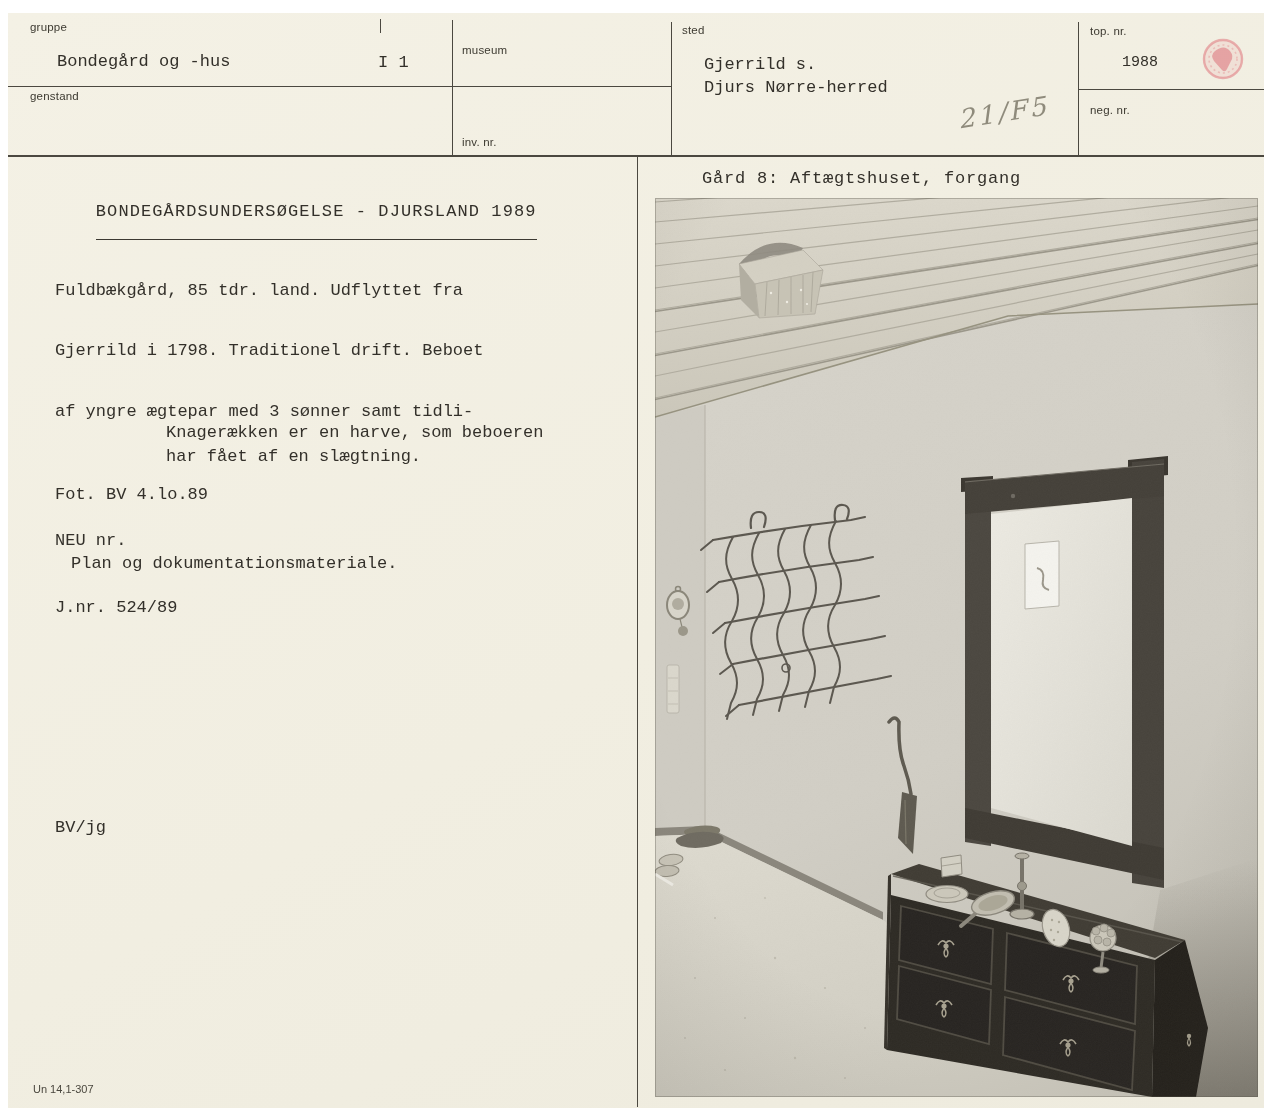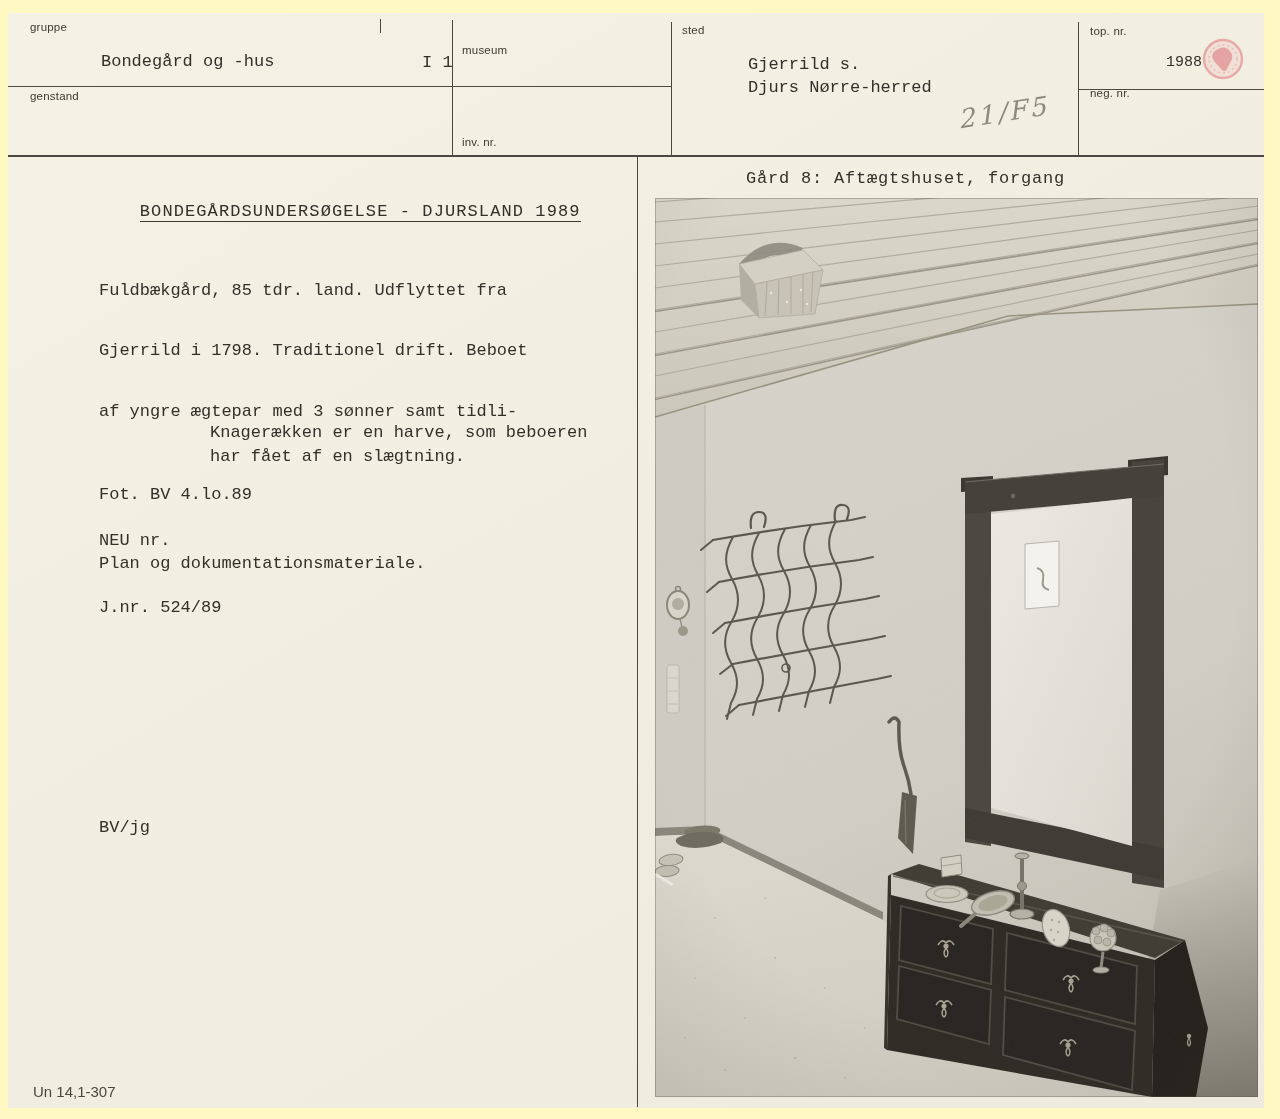--- a/index.html
+++ b/index.html
@@ -1,31 +1,31 @@
 <!DOCTYPE html>
 <html><head>
 <meta charset="utf-8">
 <style>
   html,body{margin:0;padding:0;background:#0f0f11;}
-  .stage{position:relative;width:1280px;height:1119px;background:#fef9c3;overflow:hidden;
+  .stage{position:relative;width:1280px;height:1119px;background:#ffffff;overflow:hidden;
          font-family:"Liberation Sans",sans-serif;}
   .card{position:absolute;left:8px;top:13px;width:1256px;height:1095px;
         background:linear-gradient(150deg,#f4f1e5 0%,#f1eee1 55%,#eeebde 100%);}
   .lbl{position:absolute;font-size:11.5px;color:#3d3a31;letter-spacing:.2px;}
   .mono{position:absolute;font-family:"Liberation Mono","DejaVu Sans Mono",monospace;
-        font-size:17px;color:#33302a;white-space:pre;margin-left:44px;}
+        font-size:17px;color:#33302a;white-space:pre;}
   .hline{position:absolute;height:1px;background:#4b4840;}
   .vline{position:absolute;width:1px;background:#4b4840;}
-  .u{border-bottom:1.8px solid #3c3932;padding-bottom:0;font-family:Liberation Mono, monospace;}
+  .u{border-bottom:1.8px solid #3c3932;padding-bottom:18px;font-family:Liberation Mono, monospace;}
   .title{letter-spacing:1.1px;font-size:17px;}
   .caption{letter-spacing:.8px;}
   .para div{line-height:22.4px;}
   .hand{position:absolute;font-family:"DejaVu Serif","Liberation Serif",serif;font-style:italic;
         font-size:26px;color:#8f8b7c;transform:rotate(-9deg) skewX(-6deg);letter-spacing:3px;}
-  .small{position:absolute;font-size:15px;color:#4a473e;}
+  .small{position:absolute;font-size:11px;color:#4a473e;}
   .photo{position:absolute;left:655px;top:198px;width:603px;height:899px;}
   .photo svg{display:block;}
 </style>
 </head>
 <body>
 
 <div class="stage">
 
   <div class="card"></div>
 
@@ -37,21 +37,21 @@
   <div class="hline" style="left:1078px;top:89px;width:186px;"></div>
   <div class="hline" style="left:8px;top:155px;width:1256px;height:2px;"></div>
   <div class="vline" style="left:637px;top:157px;height:950px;"></div>
 
   <div class="lbl" style="left:30px;top:21px;">gruppe</div>
   <div class="lbl" style="left:30px;top:90px;">genstand</div>
   <div class="lbl" style="left:462px;top:24px;margin-top:20px;">museum</div>
   <div class="lbl" style="left:462px;top:92px;margin-top:44px;">inv. nr.</div>
   <div class="lbl" style="left:682px;top:24px;">sted</div>
   <div class="lbl" style="left:1090px;top:25px;">top. nr.</div>
-  <div class="lbl" style="left:1090px;top:87px;">neg. nr.</div>
+  <div class="lbl" style="left:1090px;top:104px;">neg. nr.</div>
 
   <div class="mono" style="left:57px;top:52px;">Bondegård og -hus</div>
   <div class="mono" style="left:378px;top:53px;">I 1</div>
   <div class="mono" style="left:704px;top:55px;">Gjerrild s.</div>
   <div class="mono" style="left:704px;top:78px;">Djurs Nørre-herred</div>
   <div class="mono" style="left:1122px;top:54px;font-size:15px;">1988</div>
 
   <div class="hand" style="left:960px;top:97px;">21/F5</div>
   <svg style="position:absolute;left:1196px;top:34px;" width="54" height="52" viewBox="0 0 54 52">
     <circle cx="27" cy="25" r="19" fill="#e8939b" opacity="0.16"></circle>
@@ -69,21 +69,21 @@
     <div>Gjerrild i 1798. Traditionel drift. Beboet</div>
     <div>af yngre ægtepar med 3 sønner samt tidli-</div>
   </div>
 
 
   <div class="mono" style="left:166px;top:423px;text-align:right;">Knagerækken er en harve, som beboeren</div>
   <div class="mono" style="left:166px;top:447px;">har fået af en slægtning.</div>
 
   <div class="mono" style="left:55px;top:485px;">Fot. BV 4.lo.89</div>
   <div class="mono" style="left:55px;top:531px;">NEU nr.</div>
-  <div class="mono" style="left:55px;top:554px;">Plan og dokumentationsmateriale.</div>
+  <div class="mono" style="left:71px;top:554px;">Plan og dokumentationsmateriale.</div>
   <div class="mono" style="left:55px;top:598px;text-align:center;">J.nr. 524/89</div>
   <div class="mono" style="left:55px;top:818px;">BV/jg</div>
   <div class="small" style="left:33px;top:1083px;">Un 14,1-307</div>
 
   <div class="mono caption" style="left:702px;top:169px;">Gård 8: Aftægtshuset, forgang</div>
 
   <div class="photo">
   <svg width="603" height="899" viewBox="0 0 603 899">
     <defs>
       <linearGradient id="wallG" x1="0" y1="0" x2="0.3" y2="1">

